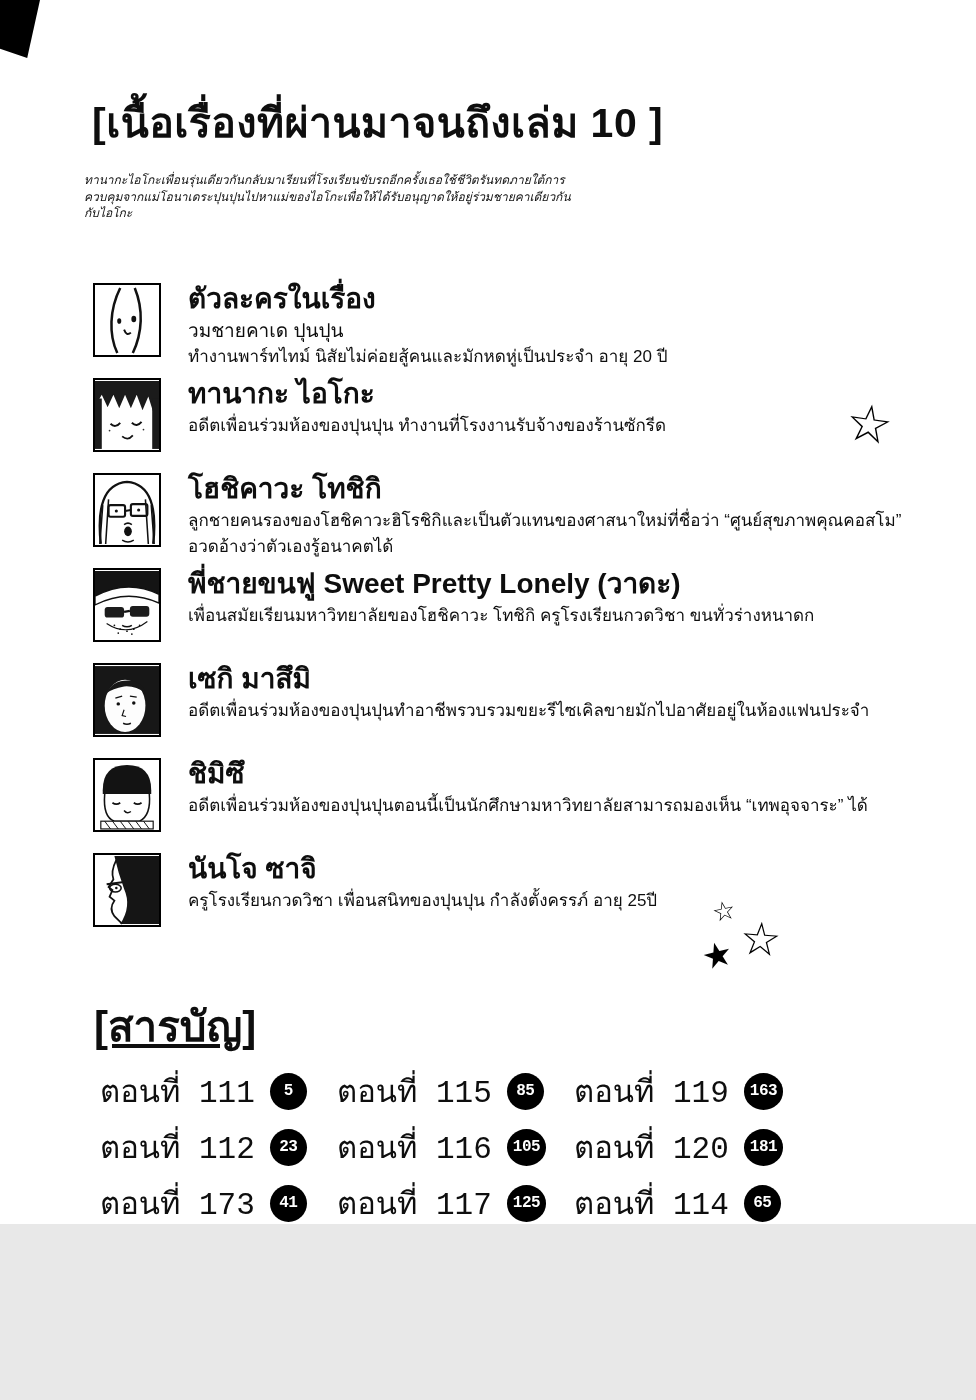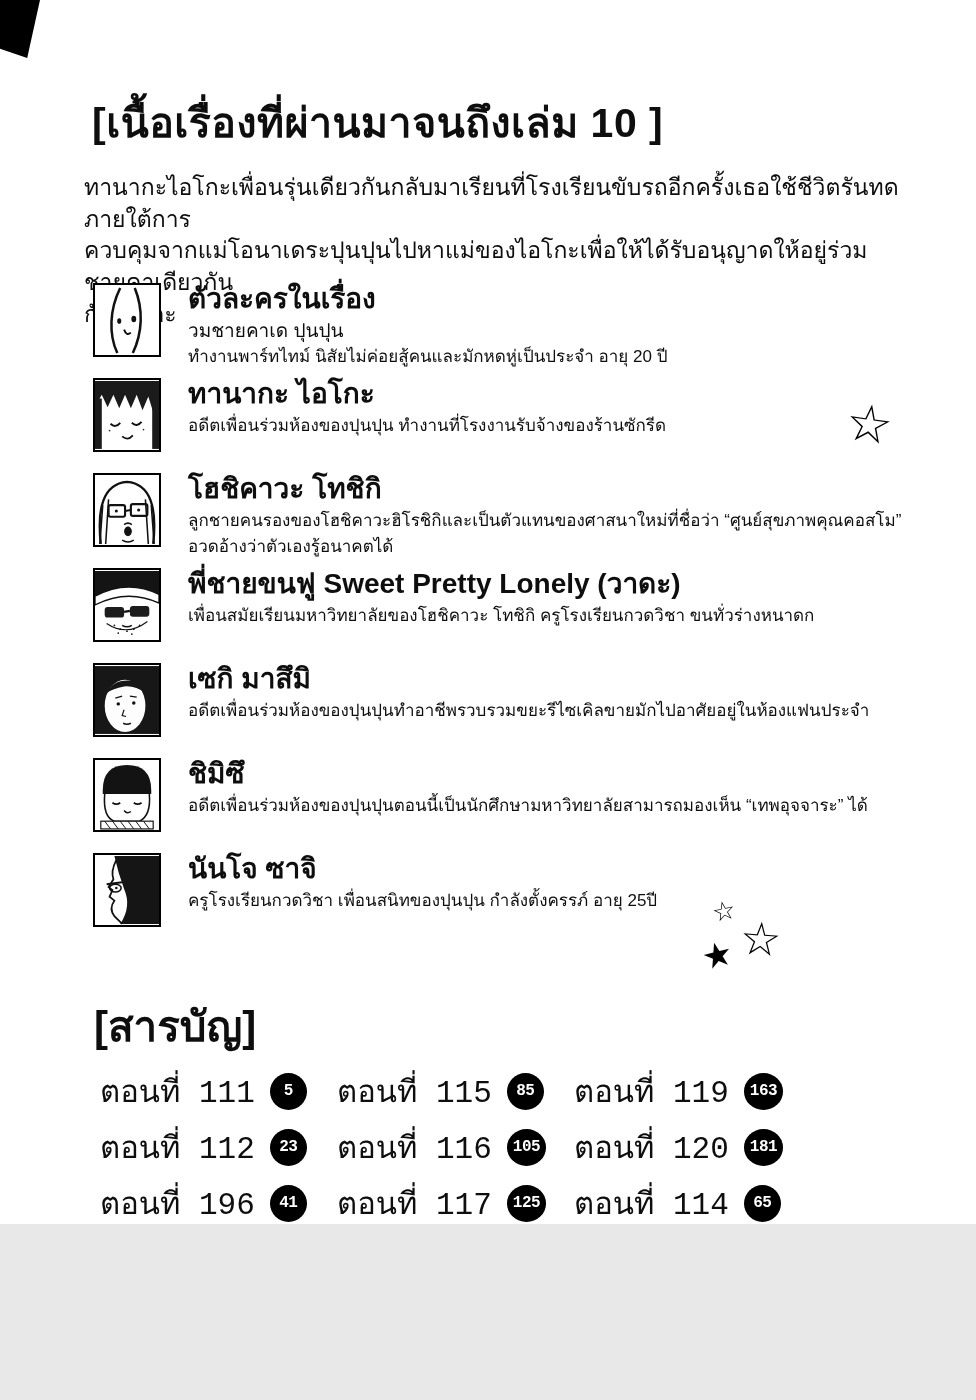--- a/index.html
+++ b/index.html
@@ -9,33 +9,33 @@
     overflow:hidden;margin:0 auto;
   }
   .corner-artifact{
     position:absolute;left:0;top:0;width:40px;height:58px;background:#000;
     clip-path:polygon(0 0,100% 0,68% 100%,0 84%);
   }
   .title{
     position:absolute;left:92px;top:90px;margin:0;
     font-size:41px;font-weight:600;letter-spacing:.5px;white-space:nowrap;
   }
-  .intro{position:absolute;left:84px;top:172px;width:840px;font-size:23px;line-height:1.38;}
+  .intro{position:absolute;left:84px;top:172px;width:840px;font-size:12px;line-height:1.38;font-style:italic;}
   .chars{position:absolute;left:93px;top:283px;width:810px;}
   .char-row{display:flex;gap:27px;height:74px;margin-bottom:21px;}
   .portrait{
     flex:0 0 68px;width:68px;height:74px;border:2px solid #000;box-sizing:border-box;
     background:#fff;overflow:hidden;
   }
   .portrait svg{display:block;width:100%;height:100%;}
   .char-text{flex:1;min-width:0;}
   .char-heading{font-size:28px;font-weight:bold;line-height:1.15;margin:0 0 3px;}
   .char-name{font-size:19px;line-height:1.35;}
   .char-desc{font-size:17px;line-height:1.5;overflow-wrap:anywhere;}
-  .toc-title{position:absolute;left:94px;top:993px;margin:0;font-size:42px;font-weight:600;}
+  .toc-title{position:absolute;left:94px;top:993px;margin:0;font-size:42px;font-weight:600;text-decoration:underline;}
   .toc{
     position:absolute;left:100px;top:1070px;
     display:grid;grid-template-columns:237px 237px 237px;row-gap:14px;font-family:Liberation Mono, monospace;
   }
   .toc-cell{display:flex;align-items:center;gap:15px;height:42px;}
   .toc-label{font-size:31px;white-space:nowrap;}
   .badge{
     background:#000;color:#fff;border-radius:50%;height:37px;min-width:37px;
     padding:0 6px;box-sizing:border-box;display:inline-flex;align-items:center;
     justify-content:center;font-size:16px;font-weight:bold;letter-spacing:-.5px;
@@ -231,21 +231,21 @@
     </div>
     <div class="toc-cell">
       <span class="toc-label">ตอนที่ 116</span>
       <span class="badge">105</span>
     </div>
     <div class="toc-cell">
       <span class="toc-label">ตอนที่ 120</span>
       <span class="badge">181</span>
     </div>
     <div class="toc-cell">
-      <span class="toc-label">ตอนที่ 196</span>
+      <span class="toc-label">ตอนที่ 173</span>
       <span class="badge">41</span>
     </div>
     <div class="toc-cell">
       <span class="toc-label">ตอนที่ 117</span>
       <span class="badge">125</span>
     </div>
     <div class="toc-cell">
       <span class="toc-label">ตอนที่ 114</span>
       <span class="badge">65</span>
     </div>

